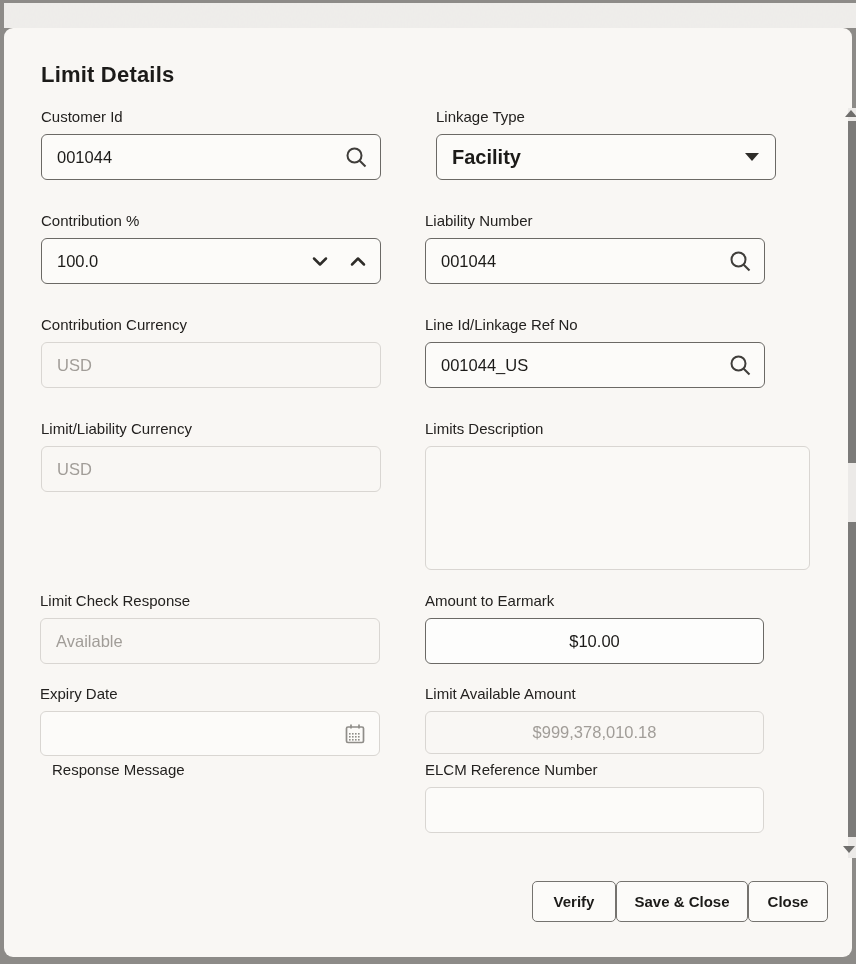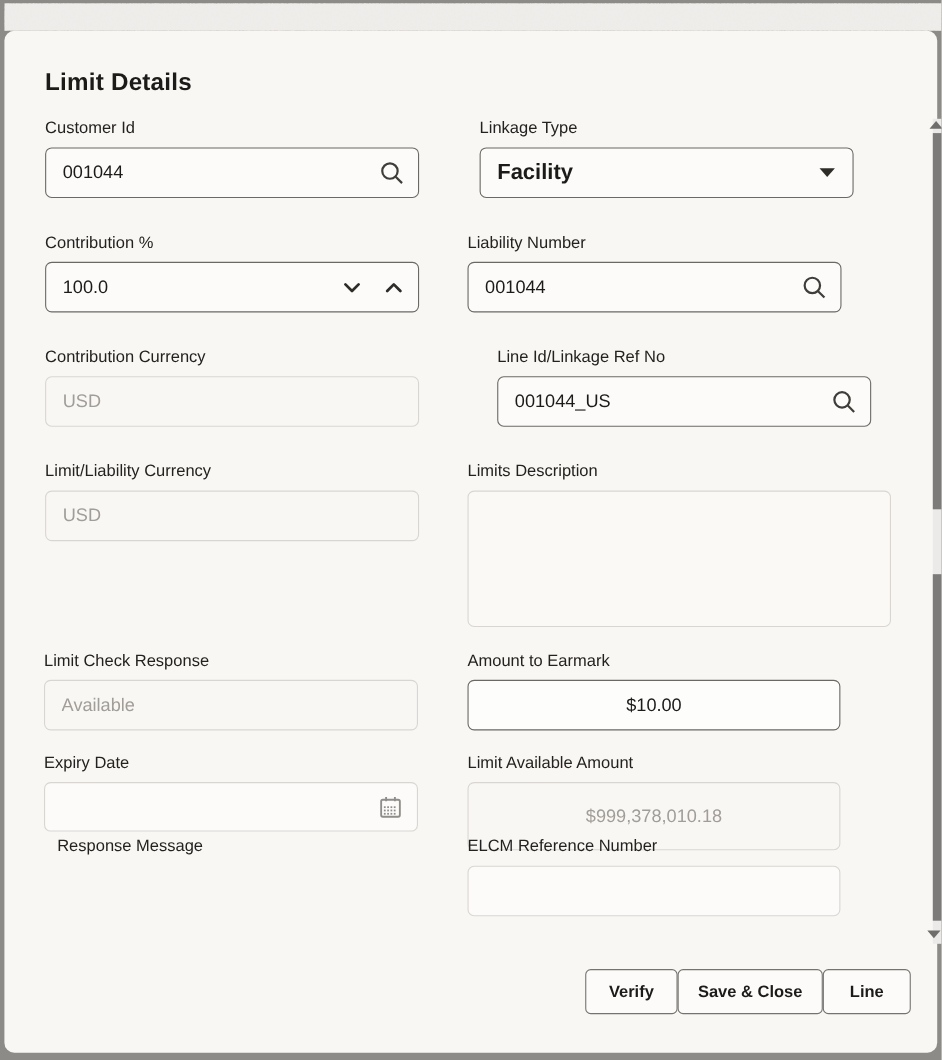--- a/index.html
+++ b/index.html
@@ -85,31 +85,31 @@
     border-radius:6px;background:transparent;
     font-size:16.5px;line-height:23px;color:var(--text-gray);
     padding:9px 14px;white-space:pre-wrap;overflow:hidden;
   }
   
   .f-customer{left:37px;top:80px;width:340px;}
   .f-linkage{left:432px;top:80px;width:340px;}
   .f-contrib{left:37px;top:184px;width:340px;}
   .f-liability{left:421px;top:184px;width:340px;}
   .f-contribcur{left:37px;top:288px;width:340px;}
-  .f-lineid{left:421px;top:288px;width:340px;margin-left:27px;}
+  .f-lineid{left:421px;top:288px;width:340px;}
   .f-limitcur{left:37px;top:392px;width:340px;}
   .f-limitsdesc{left:421px;top:392px;width:385px;}
   .f-limitcheck{left:36px;top:564px;width:340px;}
   .f-amount{left:421px;top:564px;width:339px;}
   .f-expiry{left:36px;top:657px;width:340px;}
   .f-limitavail{left:421px;top:657px;width:339px;}
   .f-respmsg{left:36px;top:733px;width:340px;padding-left:12px;}
   .f-elcm{left:421px;top:733px;width:339px;}
   .f-expiry .box{height:45px;border-color:var(--border-disabled);}
-  .f-limitavail .box{height:62px;}
+  .f-limitavail .box{height:43px;}
   
   .btn{
     position:absolute;height:41px;
     border:1px solid var(--btn-border);border-radius:5px;
     background:var(--field-bg);
     font-family:"Liberation Sans", sans-serif;
     font-size:15px;font-weight:600;color:var(--text-dark);
     cursor:pointer;
   }
   .btn-verify{left:528px;top:853px;width:84px;}
@@ -294,21 +294,21 @@
 
   <div class="field f-elcm">
     <label>ELCM Reference Number</label>
     <div class="box no-icon" style="border-color:var(--border-disabled);">
       <input value="" style="">
     </div>
   </div>
 
   <button class="btn btn-verify">Verify</button>
   <button class="btn btn-save">Save &amp; Close</button>
-  <button class="btn btn-close">Line</button>
+  <button class="btn btn-close">Close</button>
 
 </div>
 
 <div class="scroll-track"></div>
 <div class="scroll-arrow arrow-up"></div>
 <div class="scroll-thumb thumb-1"></div>
 <div class="scroll-thumb thumb-2"></div>
 <div class="scroll-arrow arrow-down"></div>
 
 </body></html>

